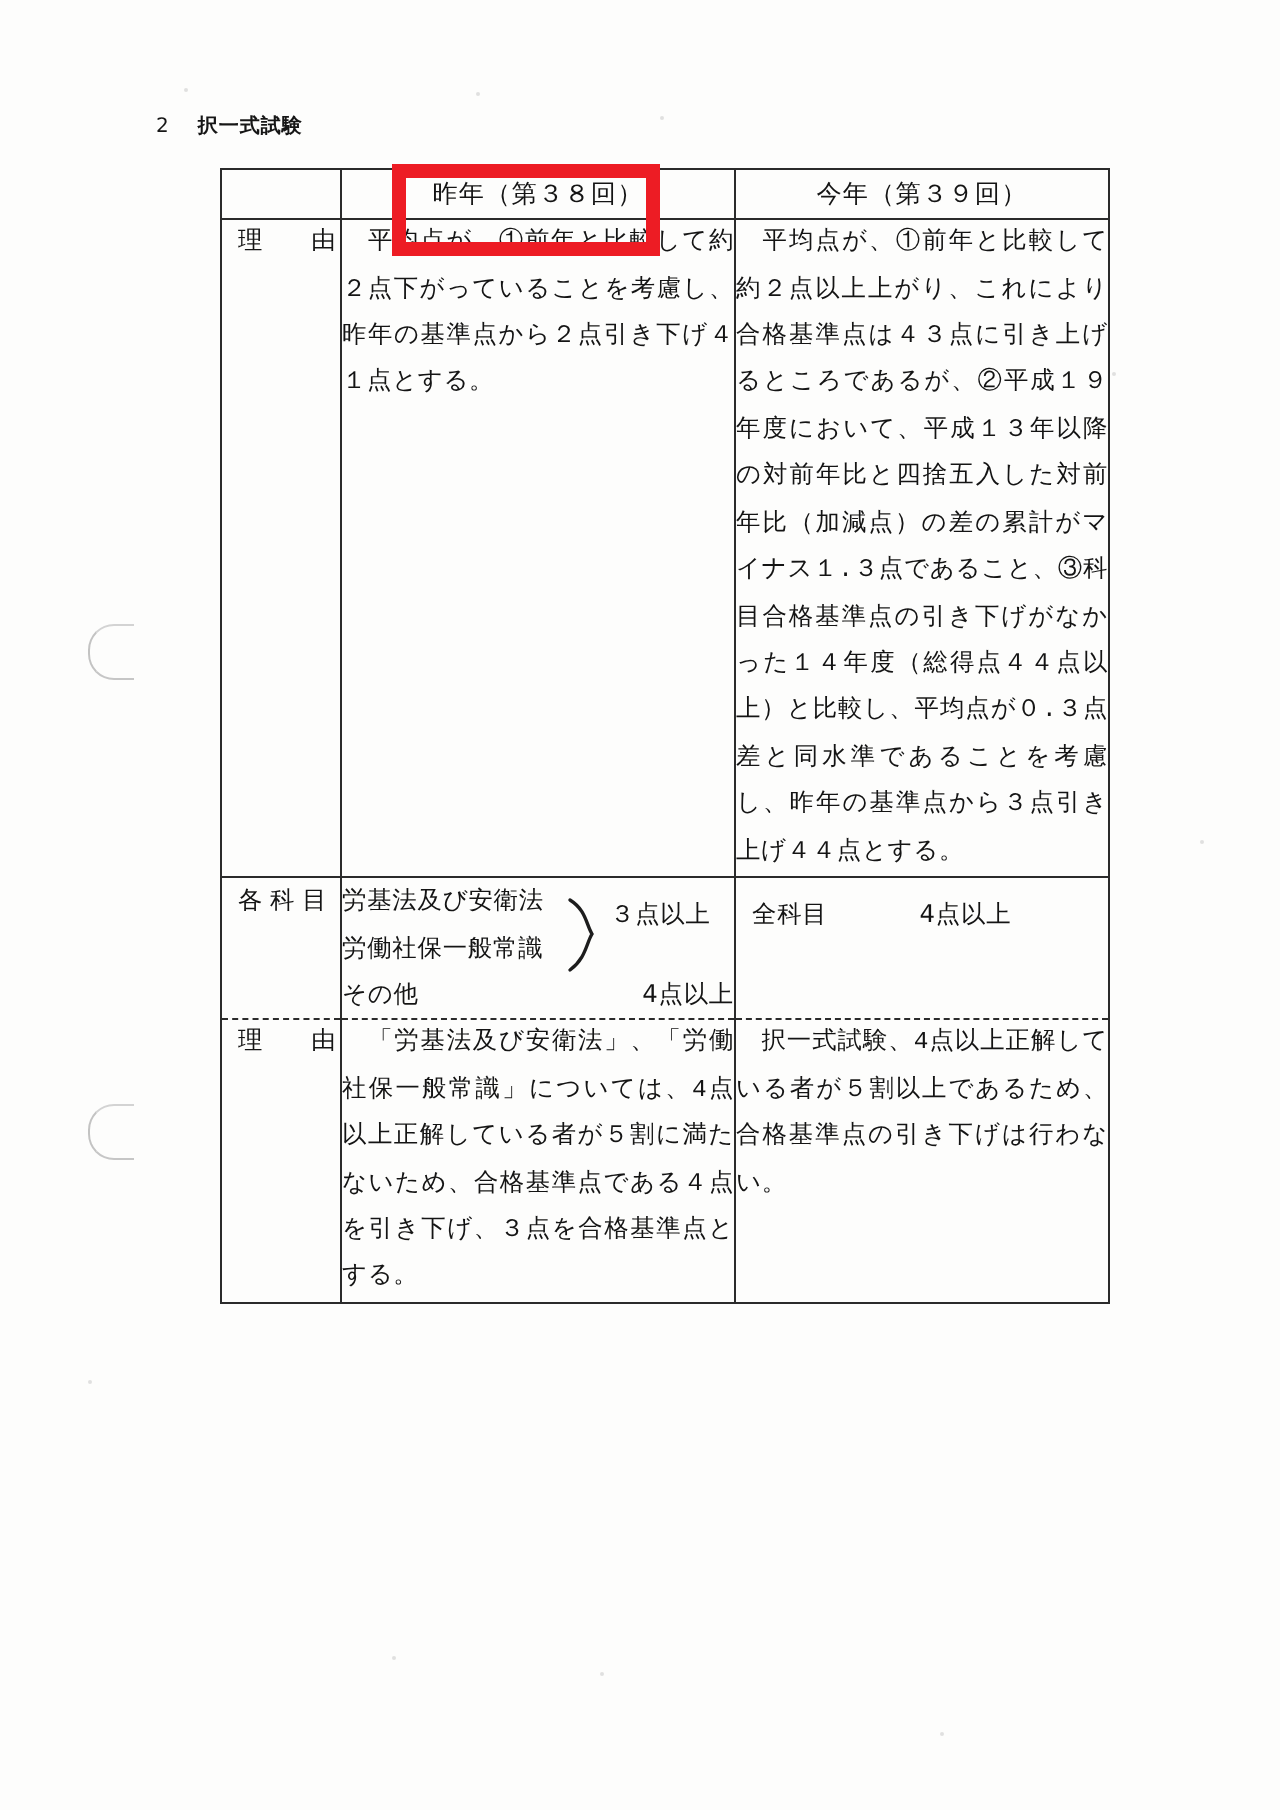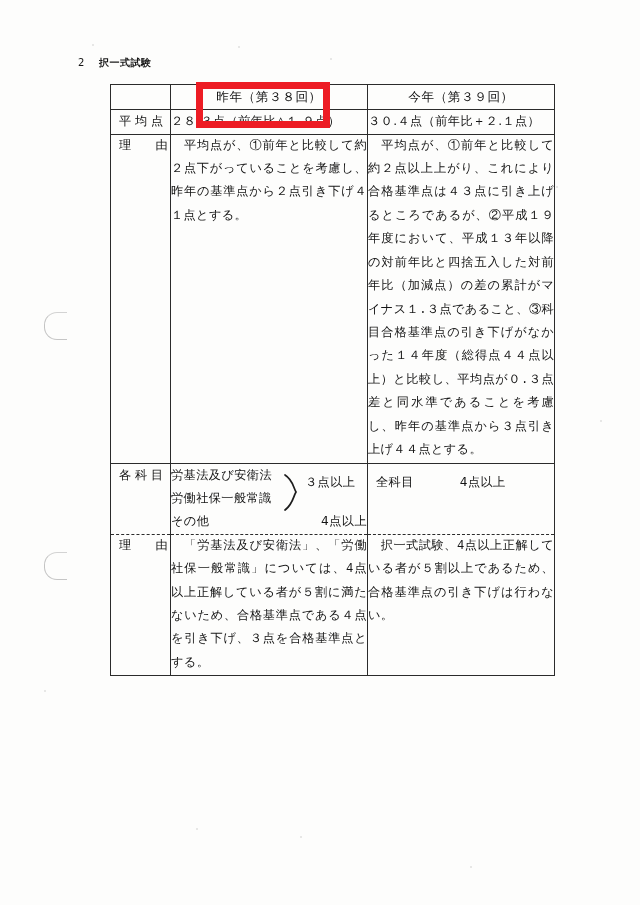--- a/index.html
+++ b/index.html
@@ -213,25 +213,20 @@
     <col class="c-this">
   </colgroup>
   <tbody>
 
     <tr>
       <td class="hdr hdr-empty"></td>
       <td class="hdr">昨年（第３８回）</td>
       <td class="hdr">今年（第３９回）</td>
     </tr>
 
-    <tr>
-      <td class="lbl justify">平 均 点</td>
-      <td class="pad oneline">２８.３点（前年比△１.９点）</td>
-      <td class="pad oneline">３０.４点（前年比＋２.１点）</td>
-    </tr>
 
 
     <tr>
       <td class="lbl justify no-top">理　　由</td>
       <td class="pad para no-top">　平均点が、①前年と比較して約２点下がっていることを考慮し、昨年の基準点から２点引き下げ４１点とする。</td>
       <td class="pad para no-top">　平均点が、①前年と比較して約２点以上上がり、これにより合格基準点は４３点に引き上げるところであるが、②平成１９年度において、平成１３年以降の対前年比と四捨五入した対前年比（加減点）の差の累計がマイナス１.３点であること、③科目合格基準点の引き下げがなかった１４年度（総得点４４点以上）と比較し、平均点が０.３点差と同水準であることを考慮し、昨年の基準点から３点引き上げ４４点とする。</td>
     </tr>
 
     <tr>
       <td class="lbl justify dash-bottom">各 科 目</td>

